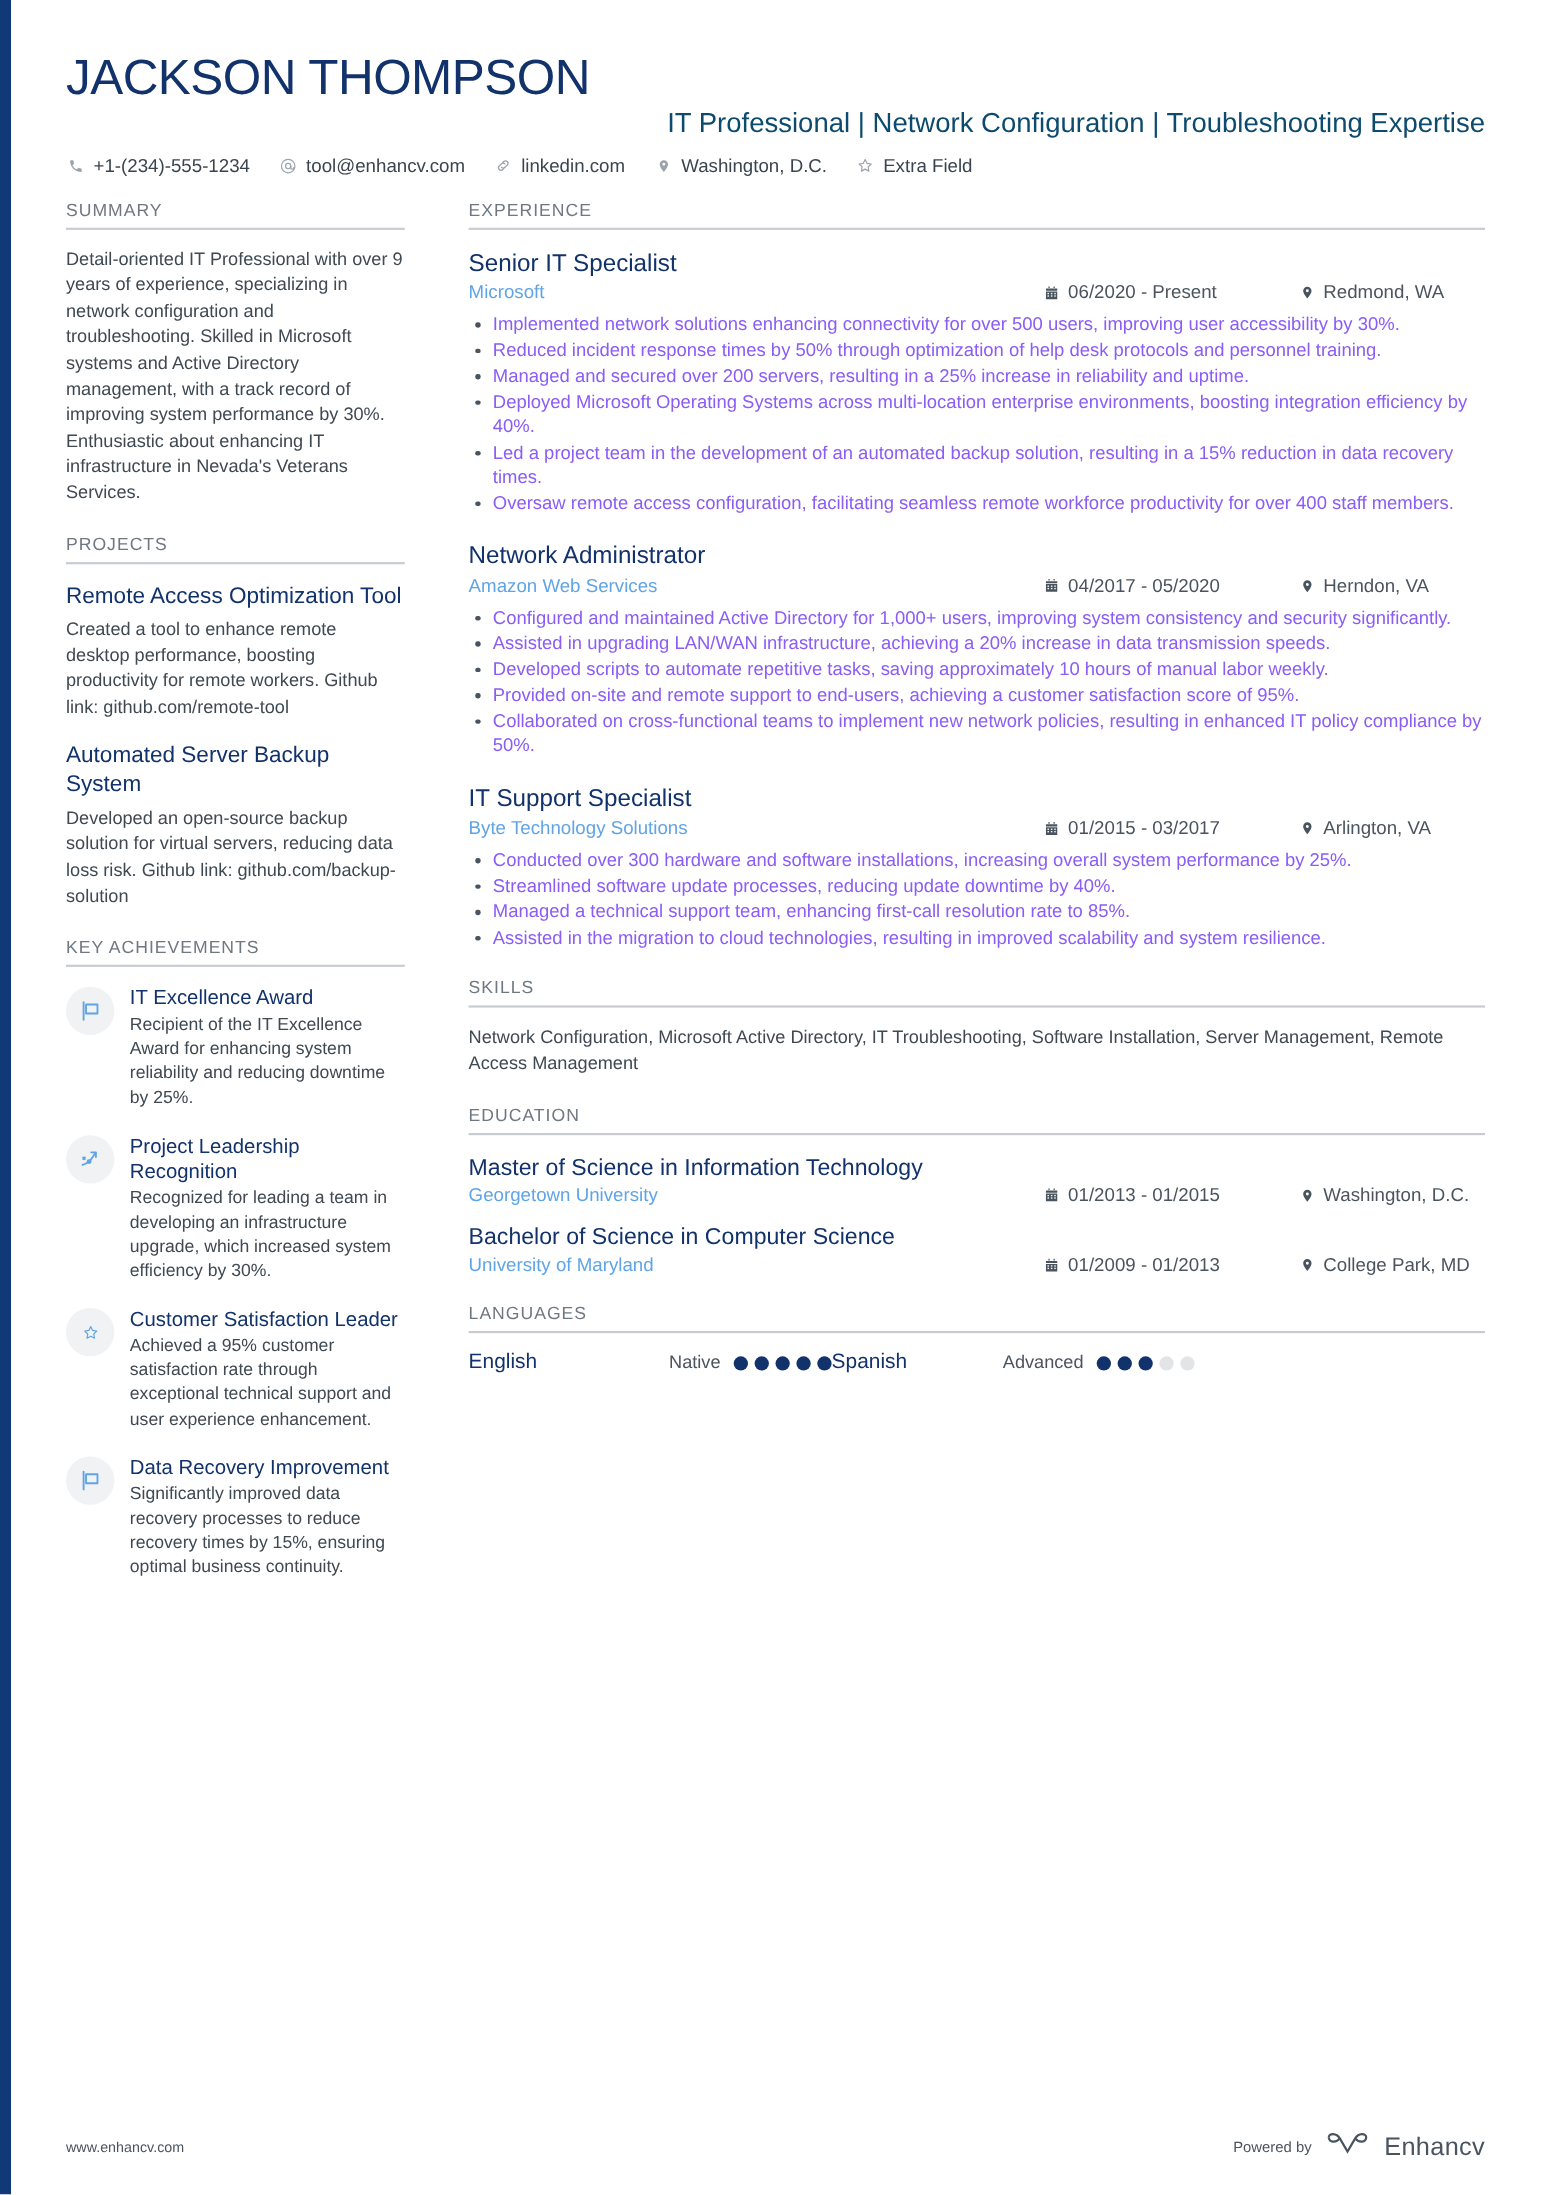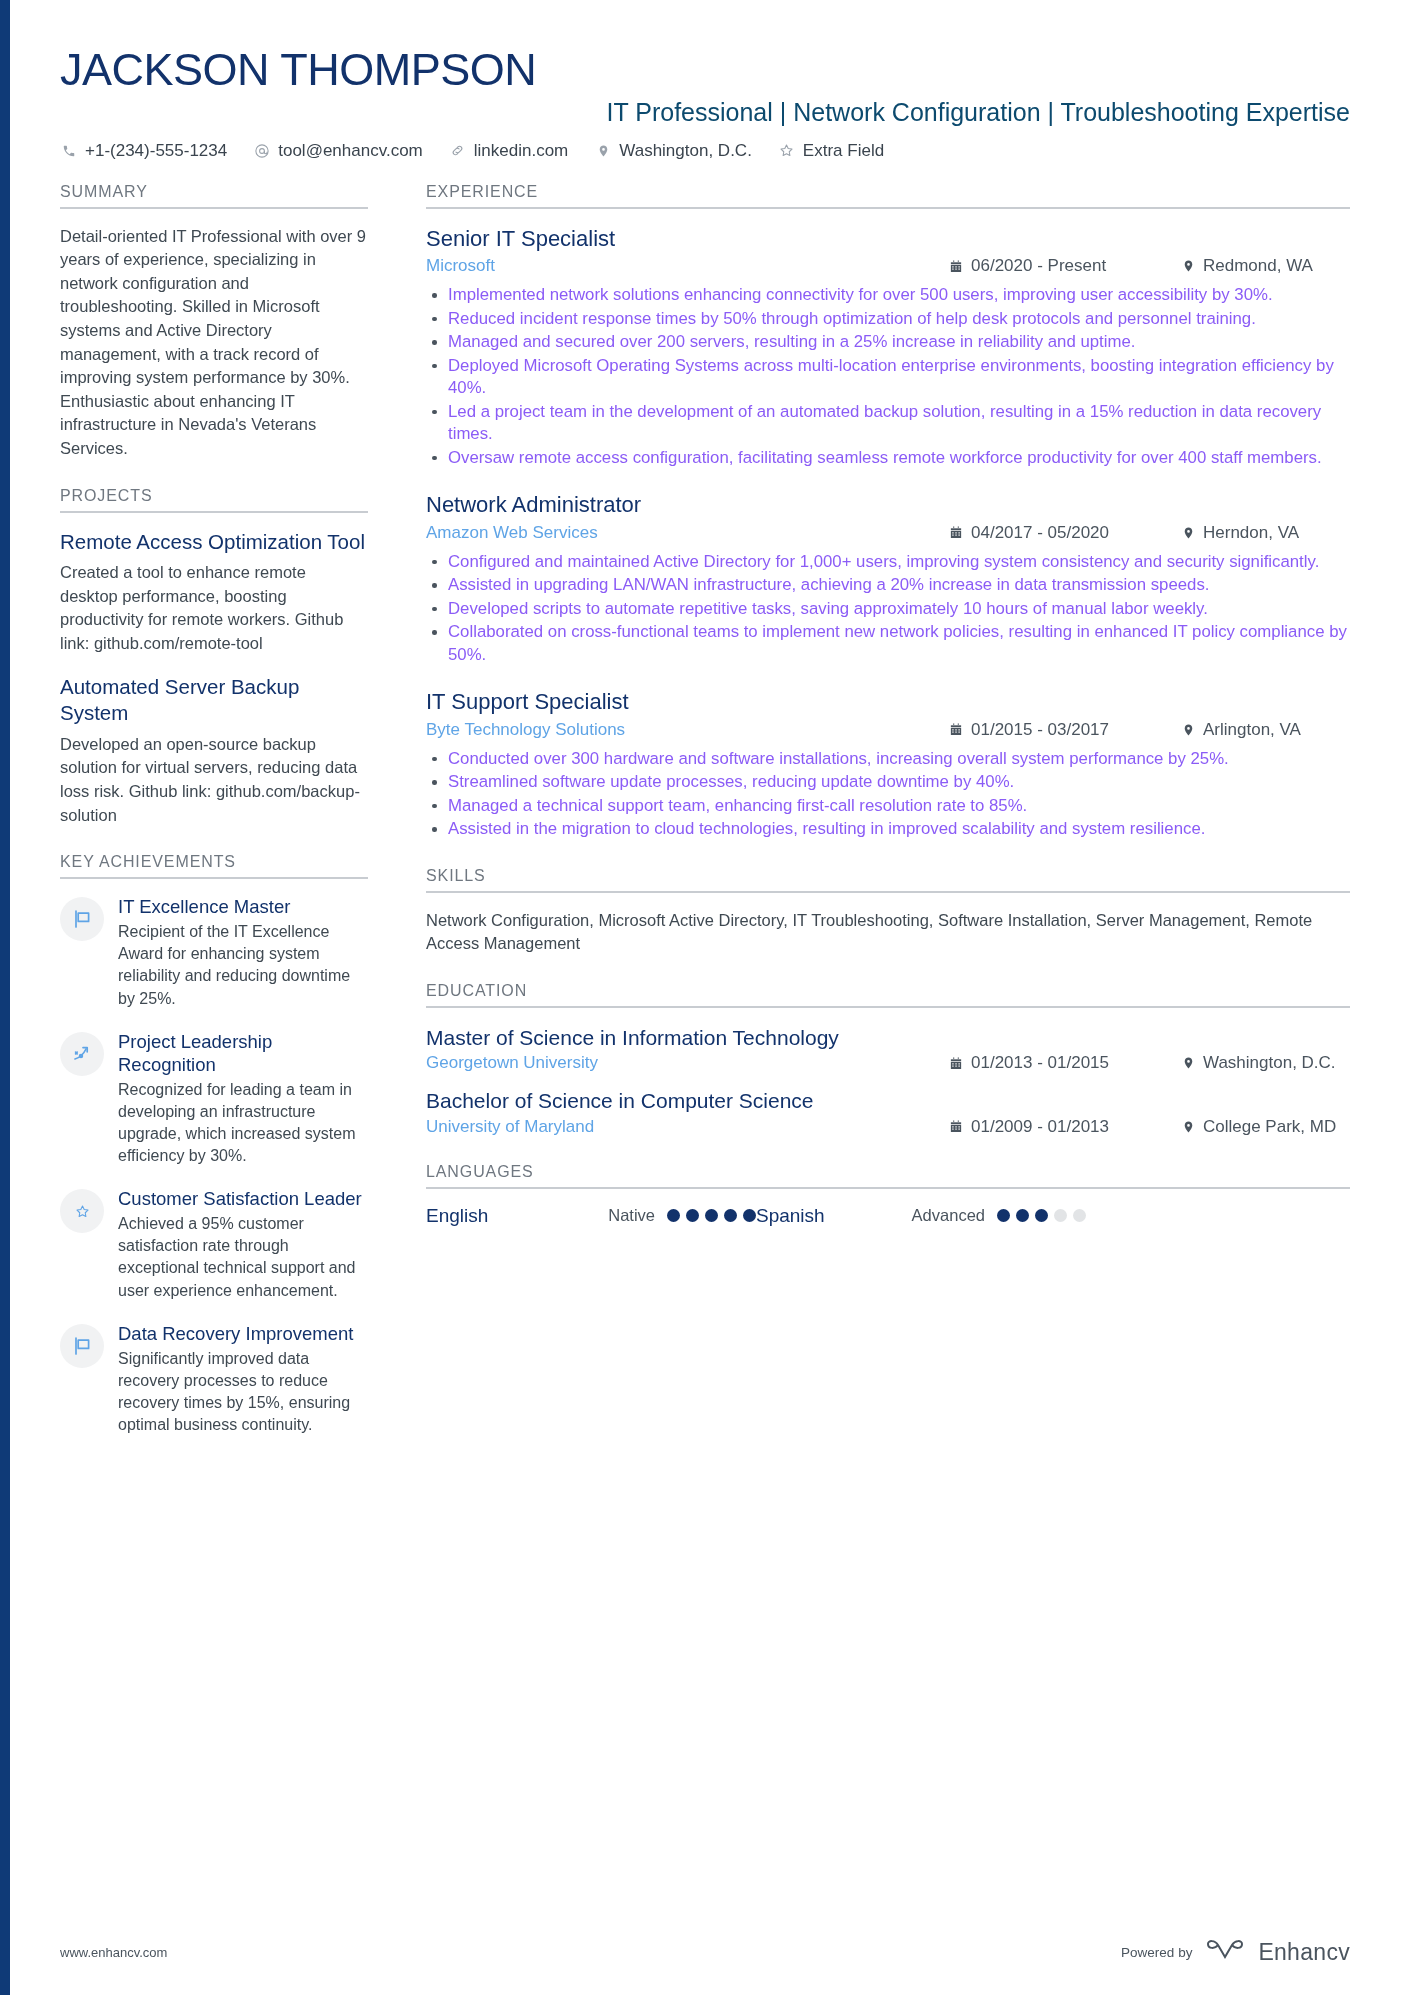--- a/index.html
+++ b/index.html
@@ -241,21 +241,21 @@
         <div class="sec-rule"></div>
         <div id="achievements-list">
             <div class="ach">
               <span class="ach-ico">
                 <svg width="24" height="24" viewBox="0 0 24 24" fill="none" stroke="currentColor" stroke-width="1.7" stroke-linecap="round" stroke-linejoin="round">
                   <path d="M6 4v16"></path>
                   <path d="M8.2 6.2h10.4v8.2H8.2z"></path>
                 </svg>
               </span>
               <div class="ach-body">
-                <div class="ach-title">IT Excellence Master</div>
+                <div class="ach-title">IT Excellence Award</div>
                 <div class="ach-desc">Recipient of the IT Excellence Award for enhancing system reliability and reducing downtime by 25%.</div>
               </div>
             </div>
             <div class="ach">
               <span class="ach-ico">
                 <svg width="24" height="24" viewBox="0 0 24 24" fill="none" stroke="currentColor" stroke-width="1.7" stroke-linecap="round" stroke-linejoin="round">
                   <path d="M5 17c4.5-1.2 8.6-5 11-10"></path>
                   <path d="M13 5.6h4.2v4.2"></path>
                   <circle cx="11" cy="14" r="1.4" fill="currentColor"></circle>
                   <path d="M5.6 10.2l1.6 1.6M7.2 10.2l-1.6 1.6"></path>
@@ -368,20 +368,21 @@
                       <path d="M12 2C8.1 2 5 5.1 5 9c0 5.2 7 13 7 13s7-7.8 7-13c0-3.9-3.1-7-7-7zm0 9.5A2.5 2.5 0 1 1 12 6.5a2.5 2.5 0 0 1 0 5z"></path>
                     </svg>
                   </span>
                   <span>Herndon, VA</span>
                 </span>
               </div>
               <ul class="bullets">
                 <li>Configured and maintained Active Directory for 1,000+ users, improving system consistency and security significantly.</li>
                 <li>Assisted in upgrading LAN/WAN infrastructure, achieving a 20% increase in data transmission speeds.</li>
                 <li>Developed scripts to automate repetitive tasks, saving approximately 10 hours of manual labor weekly.</li>
+                <li>Provided on-site and remote support to end-users, achieving a customer satisfaction score of 95%.</li>
                 <li>Collaborated on cross-functional teams to implement new network policies, resulting in enhanced IT policy compliance by 50%.</li>
               </ul>
             </div>
             <div class="job">
               <div class="job-title">IT Support Specialist</div>
               <div class="job-meta">
                 <span class="job-company">Byte Technology Solutions</span>
                 <span class="meta-chip meta-date">
                   <span class="ci">
                     <svg width="14" height="15" viewBox="0 0 24 24" fill="currentColor">

